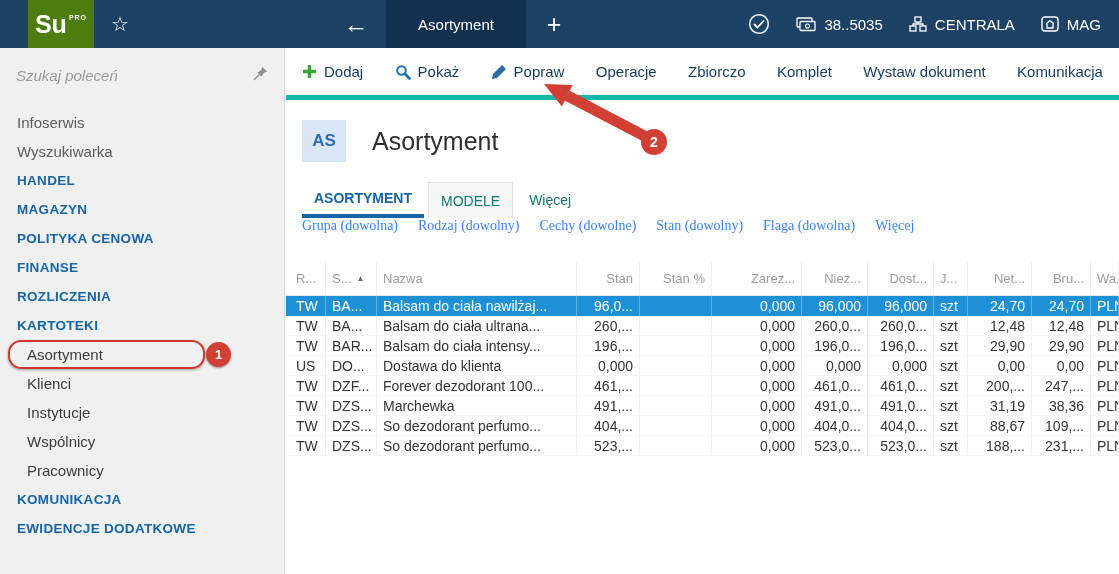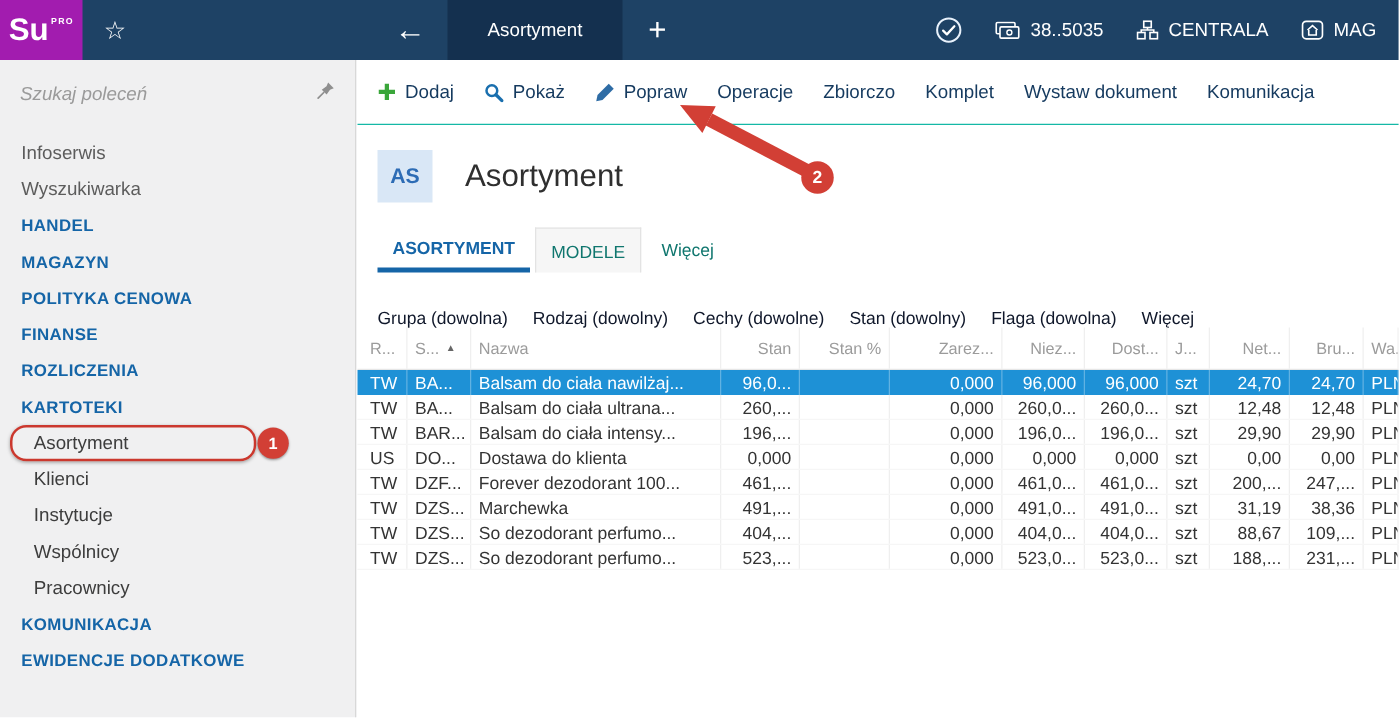--- a/index.html
+++ b/index.html
@@ -3,22 +3,22 @@
 <meta charset="utf-8">
 <style>
   * { margin:0; padding:0; box-sizing:border-box; }
   html,body { width:1119px; height:574px; overflow:hidden; background:#fff;
     font-family:"Liberation Sans", sans-serif; }
   body { position:relative; }
 
   
   .topbar { position:absolute; top:0; left:0; width:1119px; height:48px;
     background:#1e4265; color:#fff; display:flex; align-items:stretch; }
-  .logo { width:66px; background:#a21caf; display:flex; align-items:center;
-    justify-content:center; font-weight:bold; font-size:25px; }
+  .logo { width:66px; background:#4d7c0f; display:flex; align-items:center;
+    justify-content:center; font-weight:bold; font-size:25px;margin-left:28px; }
   .logo .pro { font-size:7px; font-weight:bold; letter-spacing:1px; margin:-14px 0 0 2px; }
   .tb-icon { display:flex; align-items:center; justify-content:center; cursor:pointer; }
   .star { width:52px; font-size:20px; }
   .back { margin-left:180px; width:60px; font-size:25px; }
   .tb-tab { width:140px; background:#14304f; display:flex; align-items:center;
     justify-content:center; font-size:15px; cursor:pointer; }
   .tb-plus { width:56px; font-size:25px; font-weight:300; }
   .tb-right { margin-left:auto; display:flex; align-items:center; gap:26px;
     padding-right:18px; font-size:15px; }
   .tb-item { display:flex; align-items:center; gap:8px; cursor:pointer;justify-content:center; }
@@ -38,34 +38,34 @@
     border:2px solid #cb382e; border-radius:13px;
     box-shadow:0 1px 3px rgba(0,0,0,.35); pointer-events:none; }
   .callout-circle { position:absolute; left:206px; top:2px; width:25px; height:25px;
     border-radius:50%; background:#d23f35; color:#fff; font-weight:700; font-size:13px;
     display:flex; align-items:center; justify-content:center;
     box-shadow:0 1px 2px rgba(0,0,0,.4); }
 
   
   .main { position:absolute; top:48px; left:286px; width:833px; height:526px; background:#fff; }
   .toolbar { height:52px; display:flex; align-items:center; gap:24px; padding:0 16px;
-    font-size:15px; color:#153a5f; border-bottom:1px solid #14b8a6; }
+    font-size:15px; color:#153a5f; border-bottom:5px solid #14b8a6;justify-content:space-between; }
   .tb-btn { display:flex; align-items:center; gap:7px; cursor:pointer; white-space:nowrap; }
   .tb-ic { display:flex; align-items:center; }
   .titlebar { height:82px; display:flex; align-items:center; gap:26px; padding:0 16px; }
   .badge { width:44px; height:42px; background:#d9e7f6; color:#2d6cb5; font-size:17px;
     font-weight:700; display:flex; align-items:center; justify-content:center; }
   .page-title { font-size:25px; color:#2f2f2f; }
   .vtabs { height:36px; display:flex; align-items:stretch; gap:4px; padding:0 16px; }
   .vtab { display:flex; align-items:center; padding:0 12px; font-size:14px;
     color:#0f766e; cursor:pointer; }
   .vtab.active { color:#1565a7; font-weight:700; border-bottom:4px solid #1565a7; }
   .vtab.boxed { background:#f6f6f6; border:1px solid #e3e3e3; border-bottom:none; }
-  .filters { height:44px; display:flex; align-items:flex-end; gap:20px; padding:0 16px;
-    font-size:14px; color:#0f172a; }
+  .filters { height:44px; display:flex; align-items:flex-start; gap:20px; padding:0 16px;
+    font-size:14px; color:#3b82f6;font-family:Liberation Serif, serif; }
   .filter { cursor:pointer; white-space:nowrap; }
   .grid-head, .grid-row { display:grid; align-items:stretch; }
   .grid-head { height:34px; color:#9b9b9b; font-size:13px; border-bottom:1px solid #e6e6e6; }
   .grid-row { height:20px; font-size:14px; color:#333; }
   .grid-row:not(.selected){ border-bottom:1px solid #f6f6f6; }
   .cell { padding:0 6px; white-space:nowrap; overflow:hidden; display:flex;
     align-items:center; border-right:1px solid #efefef; }
   .cell:first-child { padding-left:10px; }
   .cell.r { justify-content:flex-end; }
   .grid-row.selected { background:#1e91d6; color:#fff; }

